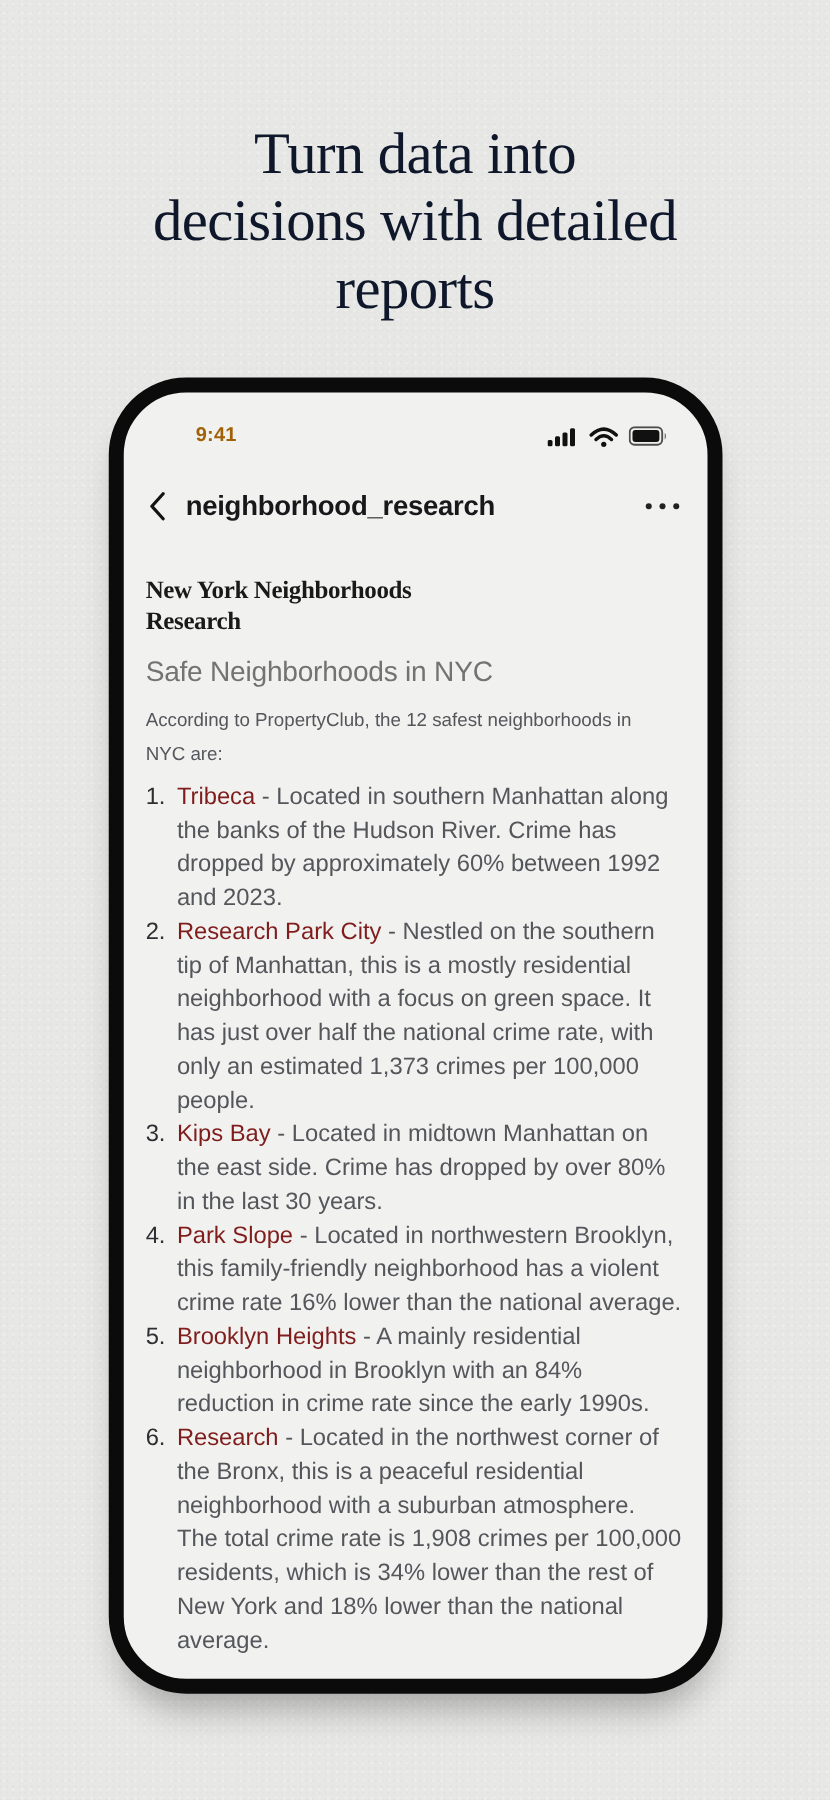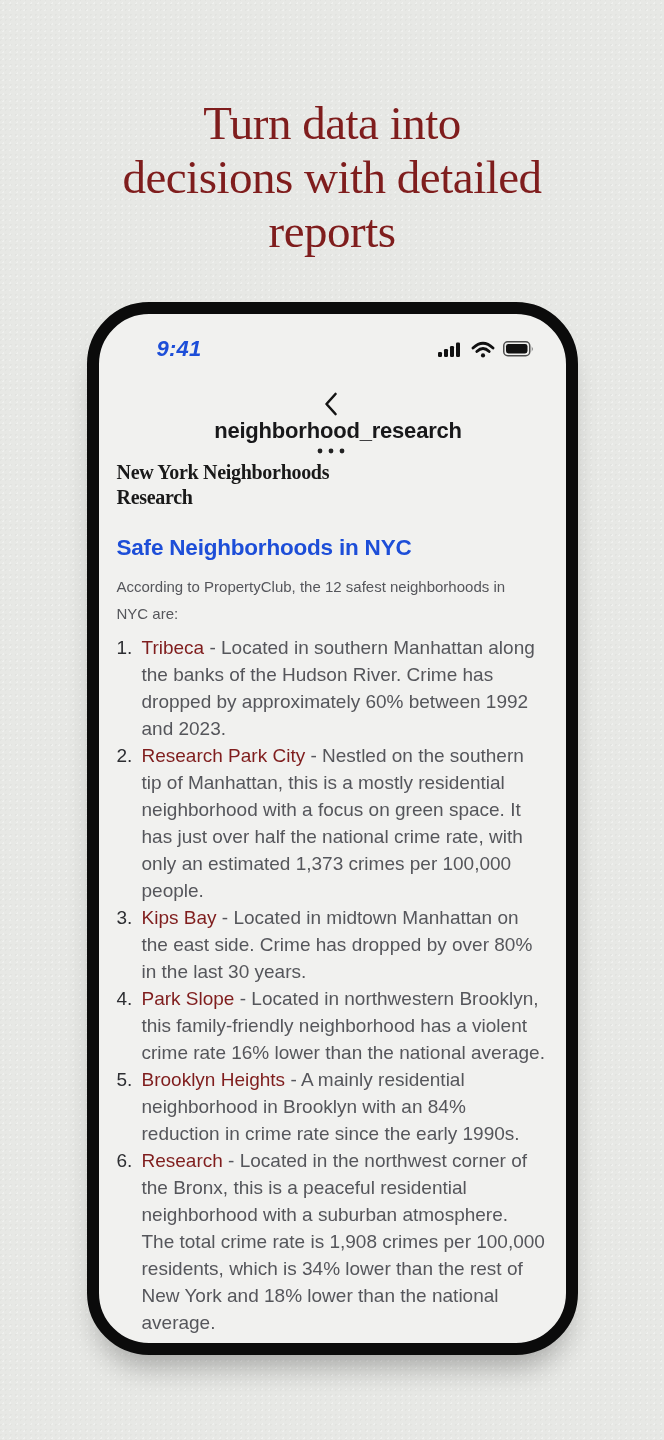--- a/index.html
+++ b/index.html
@@ -18,21 +18,21 @@
   
   .headline {
     margin: 96px auto 0;
     max-width: 580px;
     text-align: center;
     font-family: "Liberation Serif", serif;
     font-weight: 400;
     font-size: 47px;
     line-height: 1.15;
     letter-spacing: -0.5px;
-    color: #7f1d1d;
+    color: #0f172a;
     white-space: pre-line;
   }
 
   
   .phone {
     width: 491px;
     height: 1053px;
     margin: 44px auto 0;
     border: 12px solid #0b0b0b;
     border-radius: 62px;
@@ -50,36 +50,34 @@
 
   
   .status-bar {
     display: flex;
     align-items: center;
     justify-content: space-between;
     padding: 0 12px 0 40px;
     height: 26px;
   }
   .status-time {
-    font-size: 22px;
+    font-size: 16px;
     font-weight: 700;
     letter-spacing: 0.2px;
-    color: #1d4ed8;
-    font-style: italic;
+    color: #a16207;
   }
   .status-icons { display: flex; align-items: center; gap: 8px; }
   .status-icons svg { display: block; }
 
   
   .nav-bar {
     display: flex;
     align-items: center;
     margin-top: 28px;
     height: 30px;
-    flex-direction: column;
   }
   .nav-back { display: flex; align-items: center; cursor: pointer; padding: 2px 2px; }
   .nav-title {
     margin-left: 14px;
     font-size: 22px;
     font-weight: 700;
     letter-spacing: -0.2px;
     color: #18181a;
   }
   .nav-spacer { flex: 1; }
@@ -90,25 +88,25 @@
     margin-top: 40px;
     font-family: "Liberation Serif", serif;
     font-weight: 700;
     font-size: 20px;
     line-height: 1.22;
     letter-spacing: -0.3px;
     color: #191919;
     white-space: pre-line;
   }
   .section-heading {
-    margin-top: 26px;
+    margin-top: 16px;
     font-size: 22.5px;
-    font-weight: 700;
+    font-weight: 400;
     letter-spacing: -0.2px;
-    color: #1d4ed8;
+    color: #737373;
   }
   .intro {
     margin-top: 12px;
     font-size: 15px;
     line-height: 27px;
     color: #55565b;
     max-width: 420px;
   }
   ol.neighborhood-list {
     margin-top: 7px;

